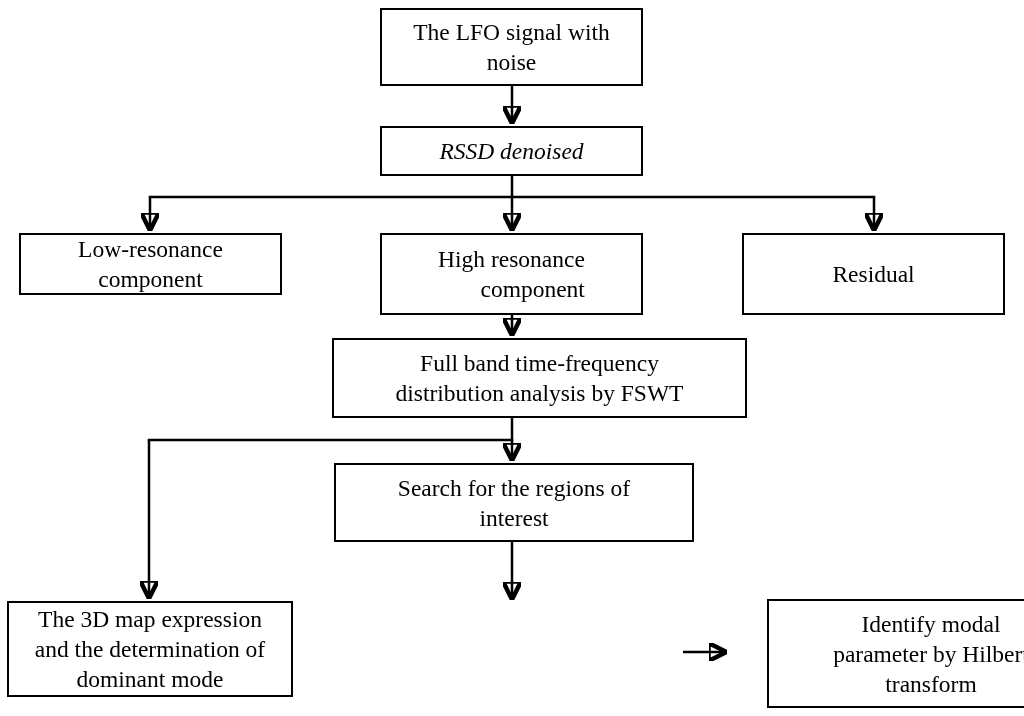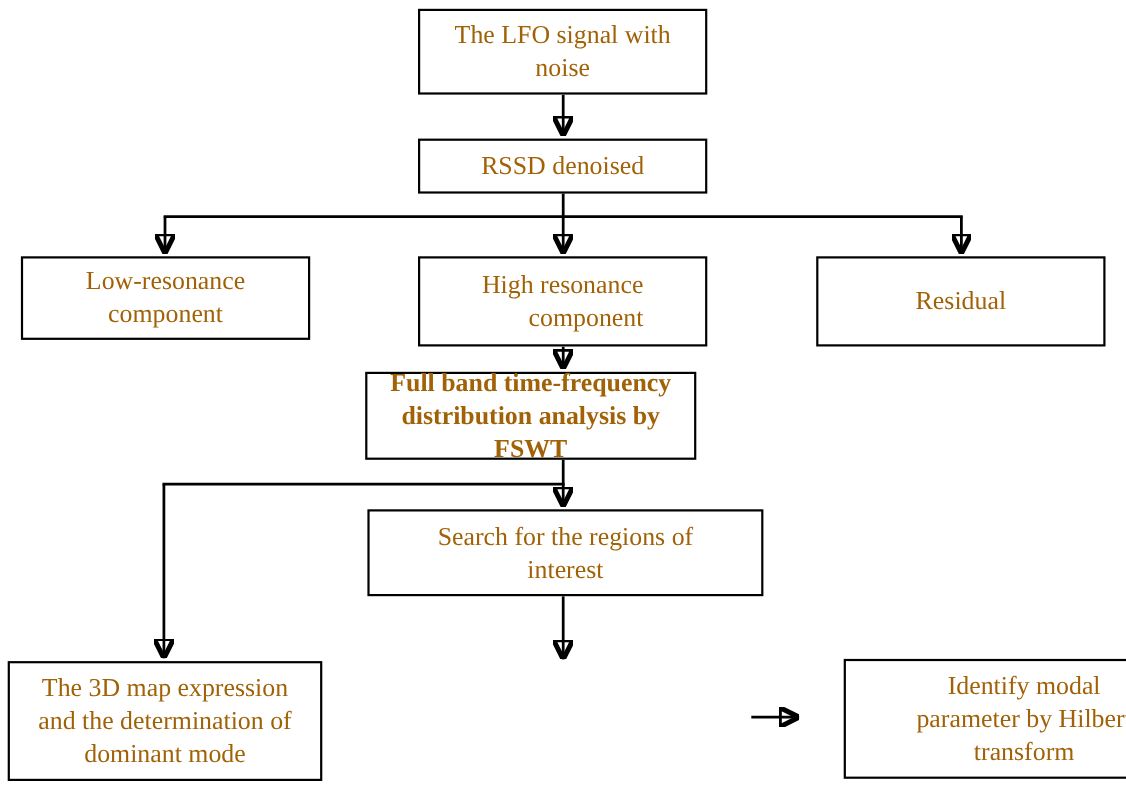--- a/index.html
+++ b/index.html
@@ -6,21 +6,21 @@
     margin: 0;
     padding: 0;
     background: #ffffff;
   }
   .canvas {
     position: relative;
     width: 1024px;
     height: 716px;
     background: #ffffff;
     font-family: "Liberation Serif", "DejaVu Serif", serif;
-    color: #a16207;
+    color: #000000;
     overflow: hidden;
   }
   .connector-layer {
     position: absolute;
     left: 0;
     top: 0;
     width: 1024px;
     height: 716px;
   }
   .connector-layer path {
@@ -38,27 +38,27 @@
     justify-content: center;
     text-align: center;
   }
   .node-label {
     white-space: pre-line;
     font-size: 23.5px;
     line-height: 30px;
   }
   
   .n-lfo        { left: 380px; top: 8px;   width: 263px; height: 78px; }
-  .n-rssd       { left: 380px; top: 126px; width: 263px; height: 50px; }
-  .n-low        { left: 19px;  top: 233px; width: 263px; height: 76px; }
+  .n-rssd       { left: 380px; top: 126px; width: 263px; height: 50px; font-style: italic; }
+  .n-low        { left: 19px;  top: 233px; width: 263px; height: 62px; }
   .n-high       { left: 380px; top: 233px; width: 263px; height: 82px; text-align: right; }
   .n-residual   { left: 742px; top: 233px; width: 263px; height: 82px; }
-  .n-fswt       { left: 332px; top: 338px; width: 301px; height: 80px; font-weight: bold; }
+  .n-fswt       { left: 332px; top: 338px; width: 415px; height: 80px; }
   .n-search     { left: 334px; top: 463px; width: 360px; height: 79px; }
-  .n-map3d      { left: 7px;   top: 601px; width: 286px; height: 109px; }
+  .n-map3d      { left: 7px;   top: 601px; width: 286px; height: 96px; }
   .n-reconstruct{ left: 342px; top: 602px; width: 341px; height: 108px; }
   .n-identify   { left: 767px; top: 599px; width: 288px; height: 109px; padding-left: 40px; }
 </style>
 </head>
 <body>
 
 <div class="canvas">
 
   <svg class="connector-layer" viewBox="0 0 1024 716" xmlns="http://www.w3.org/2000/svg">
     <defs>

